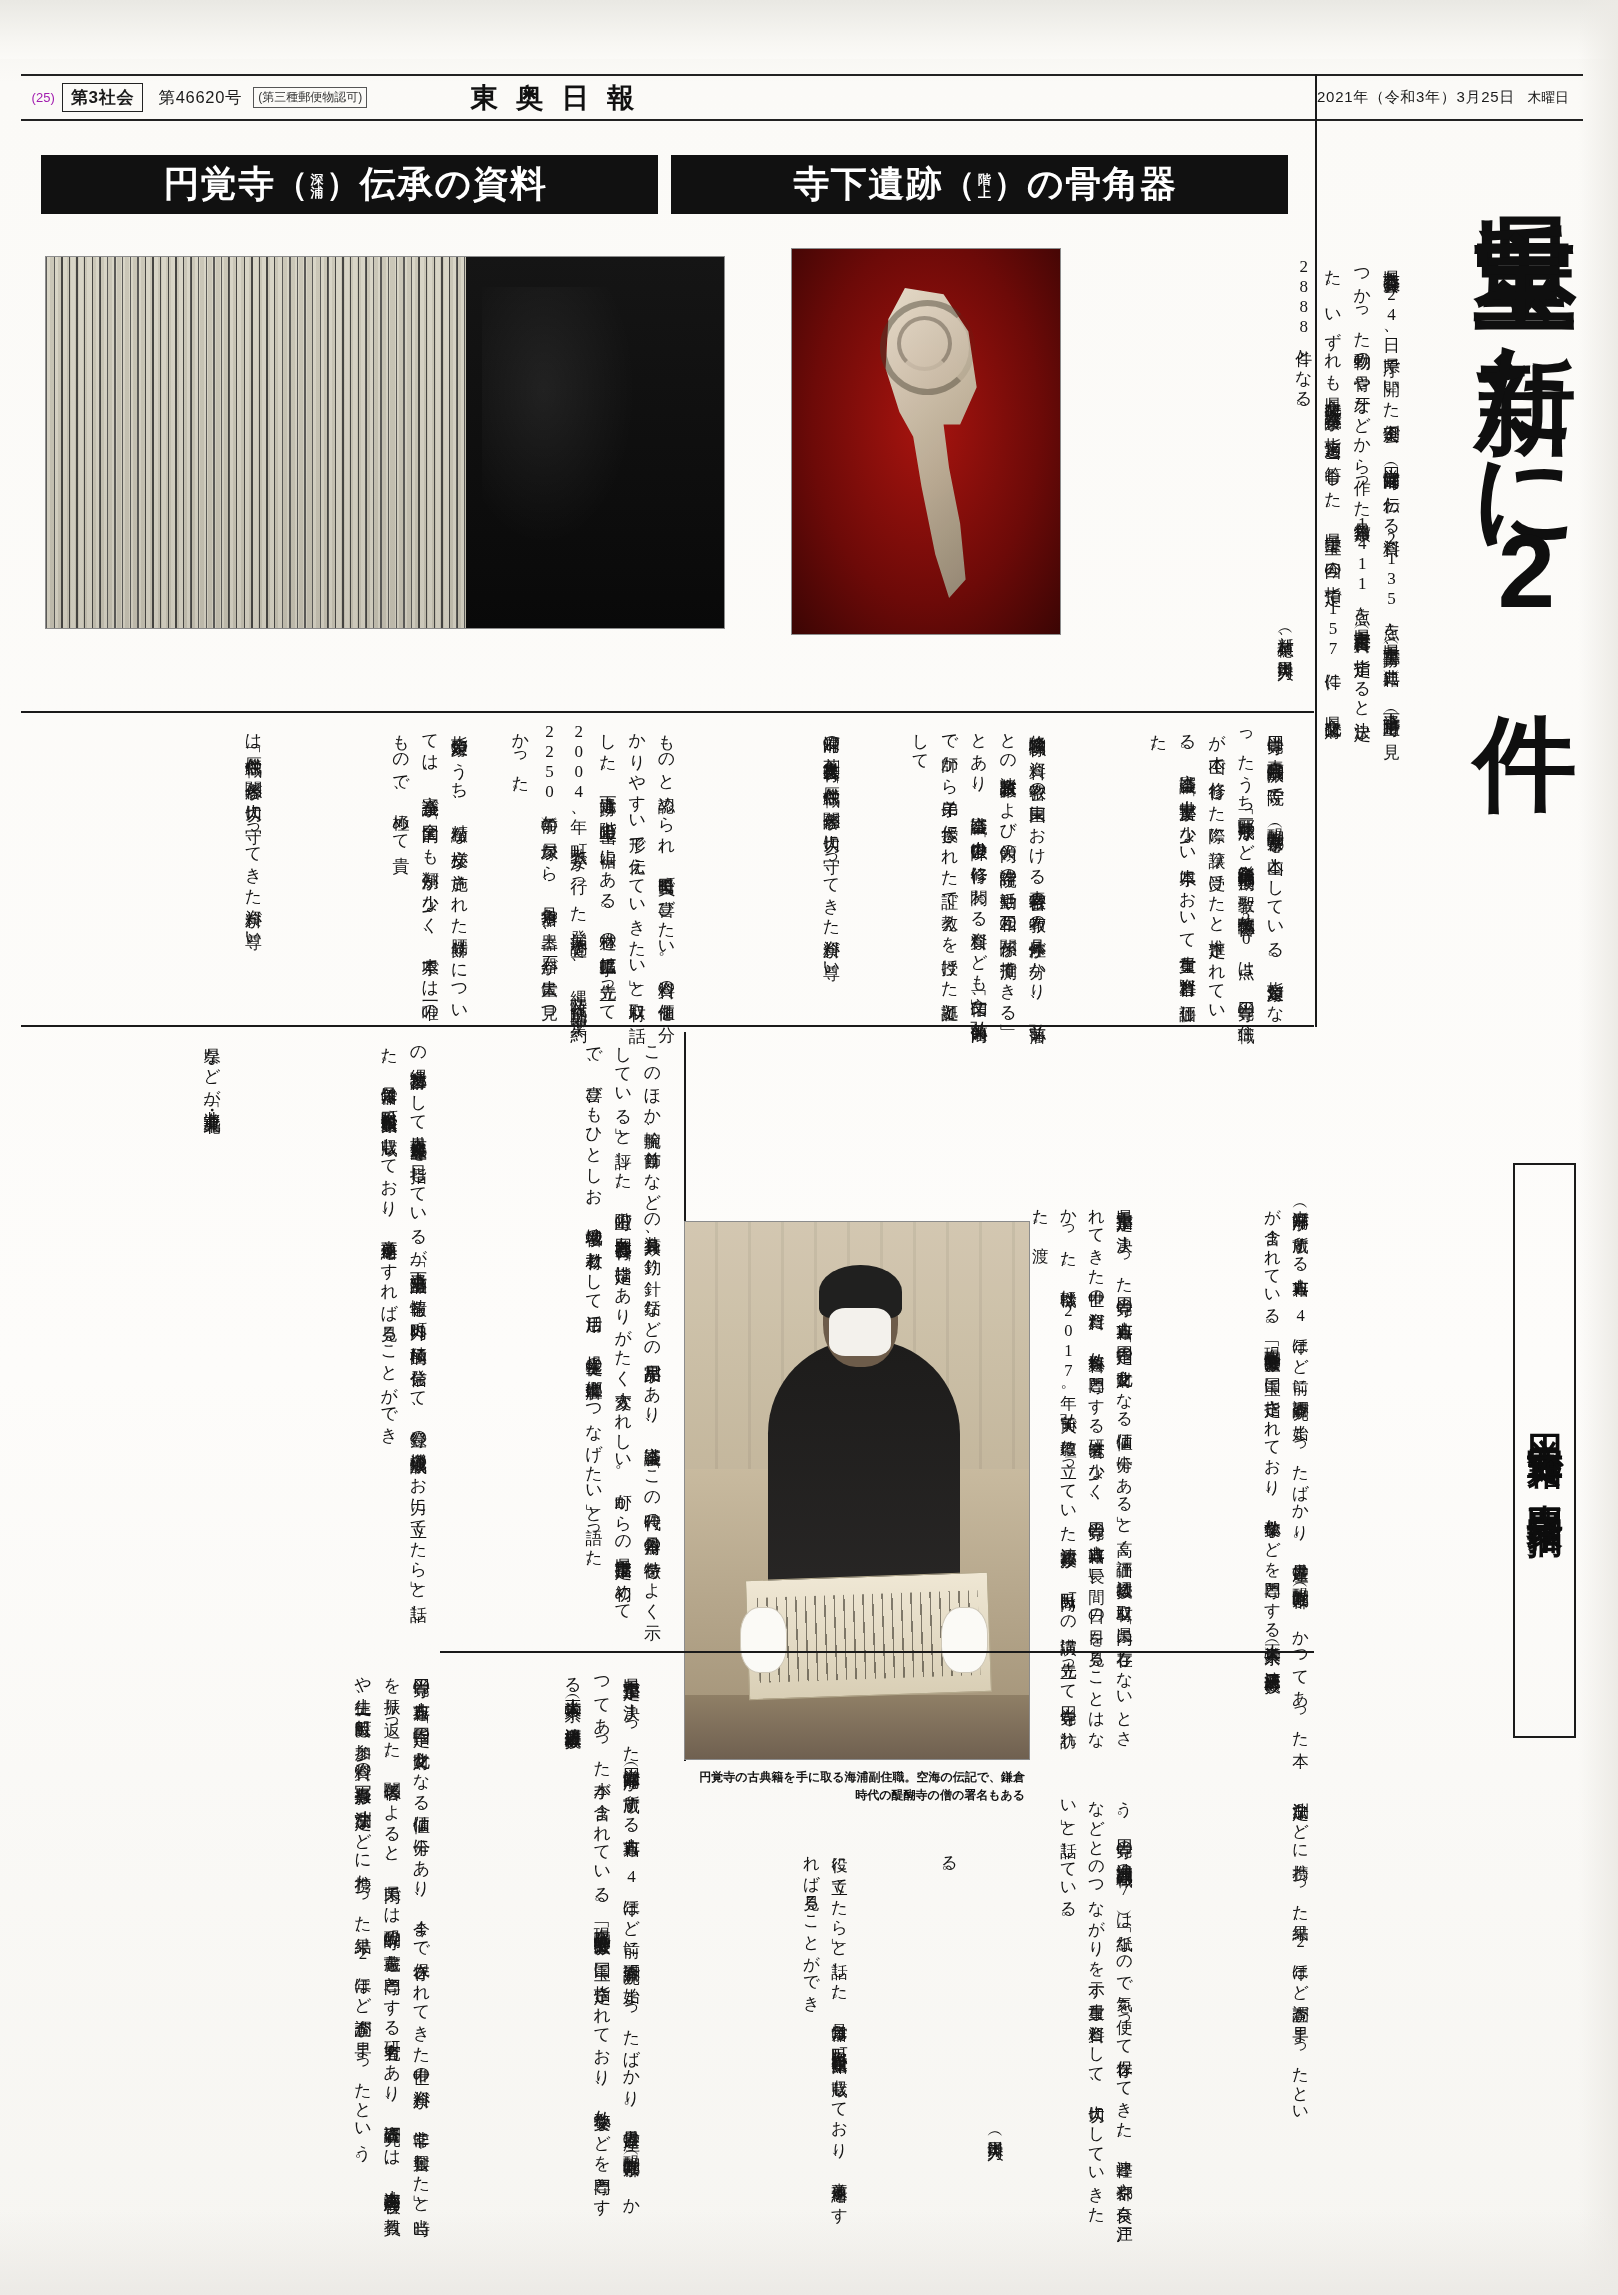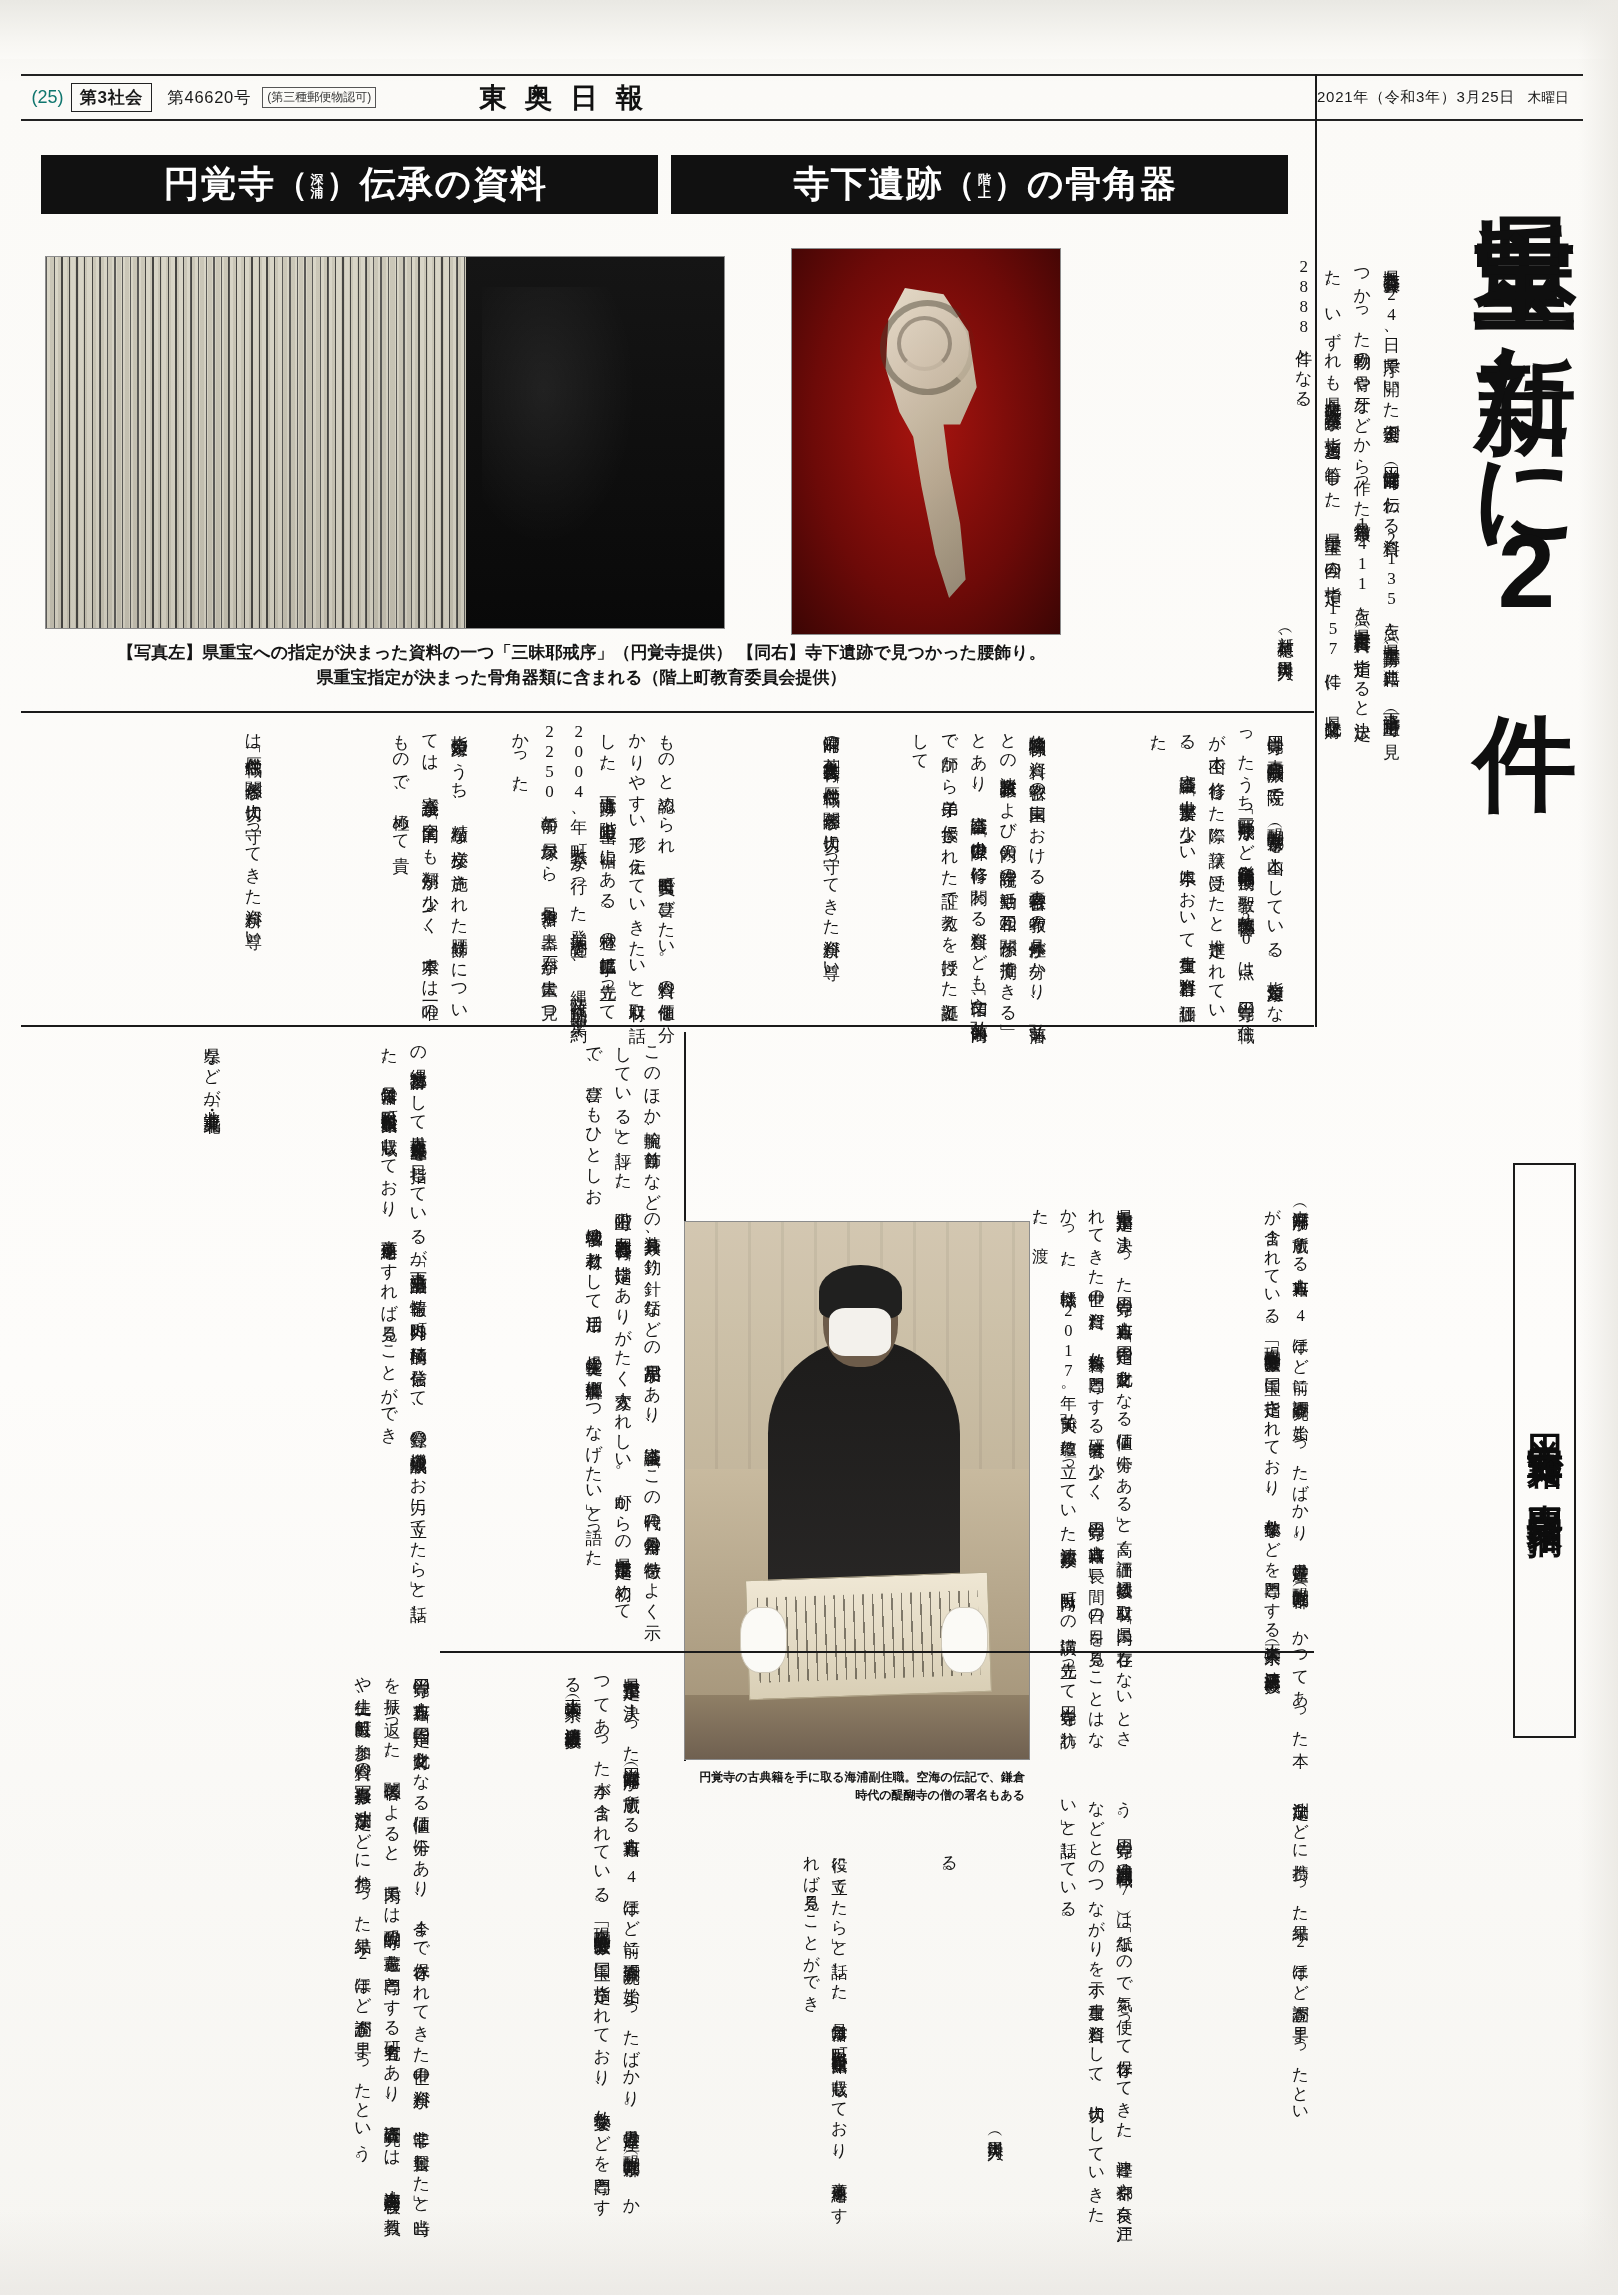--- a/index.html
+++ b/index.html
@@ -46,23 +46,23 @@
     position: absolute;
     left: 20.6px; top: 74px;
     width: 1562px; height: 43px;
     border-top: 2.1px solid #222;
     border-bottom: 2.1px solid #222;
     display: flex;
     align-items: center;
     font-family: "Liberation Sans", sans-serif;
   }
   .mh-page {
-    font-size: 18px;
+    font-size: 13px;
     padding: 0 6.9px 0 11px;
-    color: #0f766e;
+    color: #a21caf;
   }
   .mh-section {
     font-size: 17px;
     font-weight: bold;
     border: 1.4px solid #222;
     padding: 2.1px 8.3px;
     margin-right: 15px;
     letter-spacing: 0.7px;
   }
   .mh-issue {
@@ -448,21 +448,20 @@
     <div class="doc-paper"></div>
     <div class="doc-dark"></div>
   </div>
 
   <div class="photo" id="photo-bone">
     <div class="bone-shape"></div>
     <div class="bone-swirl"></div>
     <div class="bone-swirl2"></div>
   </div>
 
-  <div class="caption" id="caption-top">【写真左】県重宝への指定が決まった資料の一つ「三昧耶戒序」（円覚寺提供） 【同右】寺下遺跡で見つかった腰飾り。県重宝指定が決まった骨角器類に含まれる（階上町教育委員会提供）</div>
 
   <div class="vcol" id="lead-1">県教育委員会は24日、県庁で開いた定例会で、円覚寺（深浦町）に伝わる資料2135点を県重宝（書跡、典籍）に、寺下遺跡（階上町）で見つかった動物の骨や牙などから作った骨角器類1411点を県重宝（考古資料）に指定すると決定した。いずれも県文化財保護審議会が指定適当と答申した。県重宝は今回の指定で157件に、県文化財は2888件となる。</div>
   <div class="byline" id="byline-1">（新村菜穂、鎌田秀人）</div>
 
   <div class="rule" id="rule-h1"></div>
 
   <div class="vcol" id="c-a">円覚寺は真言宗醍醐派の寺院で、醍醐寺（京都市）を本山としている。指定対象となったうち「三昧耶戒序」など鎌倉時代中期〜後期の聖教、仏教関係書」20点は、円覚寺の住職が本山で修行した際に譲り受けたと推定されている。審議会は「中世文書が少ない本県において貴重な資料群」と評価した。</div>
   <div class="vcol" id="c-b">修験道関係の資料、密教の東国における真言密教の布教の具体性が分かり、弘前藩との諸宗教政策および領内の諸寺院の活動や相互の関係が推測できる」とあり、審議会は「中世以降の修行に関わる資料なども文「印信」、弘前藩領内で師から弟子に伝授された証で教えを授けた証拠として</div>
   <div class="vcol" id="c-c">深浦町の草創文人教育長は「歴代住職や関係者が大切に守ってきた資料が尊い</div>
   <div class="vcol" id="c-d">ものと認められ、町民全員で喜びたい。資料の価値を分かりやすい形で伝えていきたい」と取材に話した。寺下遺跡は階上町上岳の山裾にある。林道の拡幅工事に先立って2004年、町教委が行った発掘調査で、縄文時代晩期中葉（約2250年前）の貝塚から、骨角器や土器、石器が大量に見つかった。</div>

